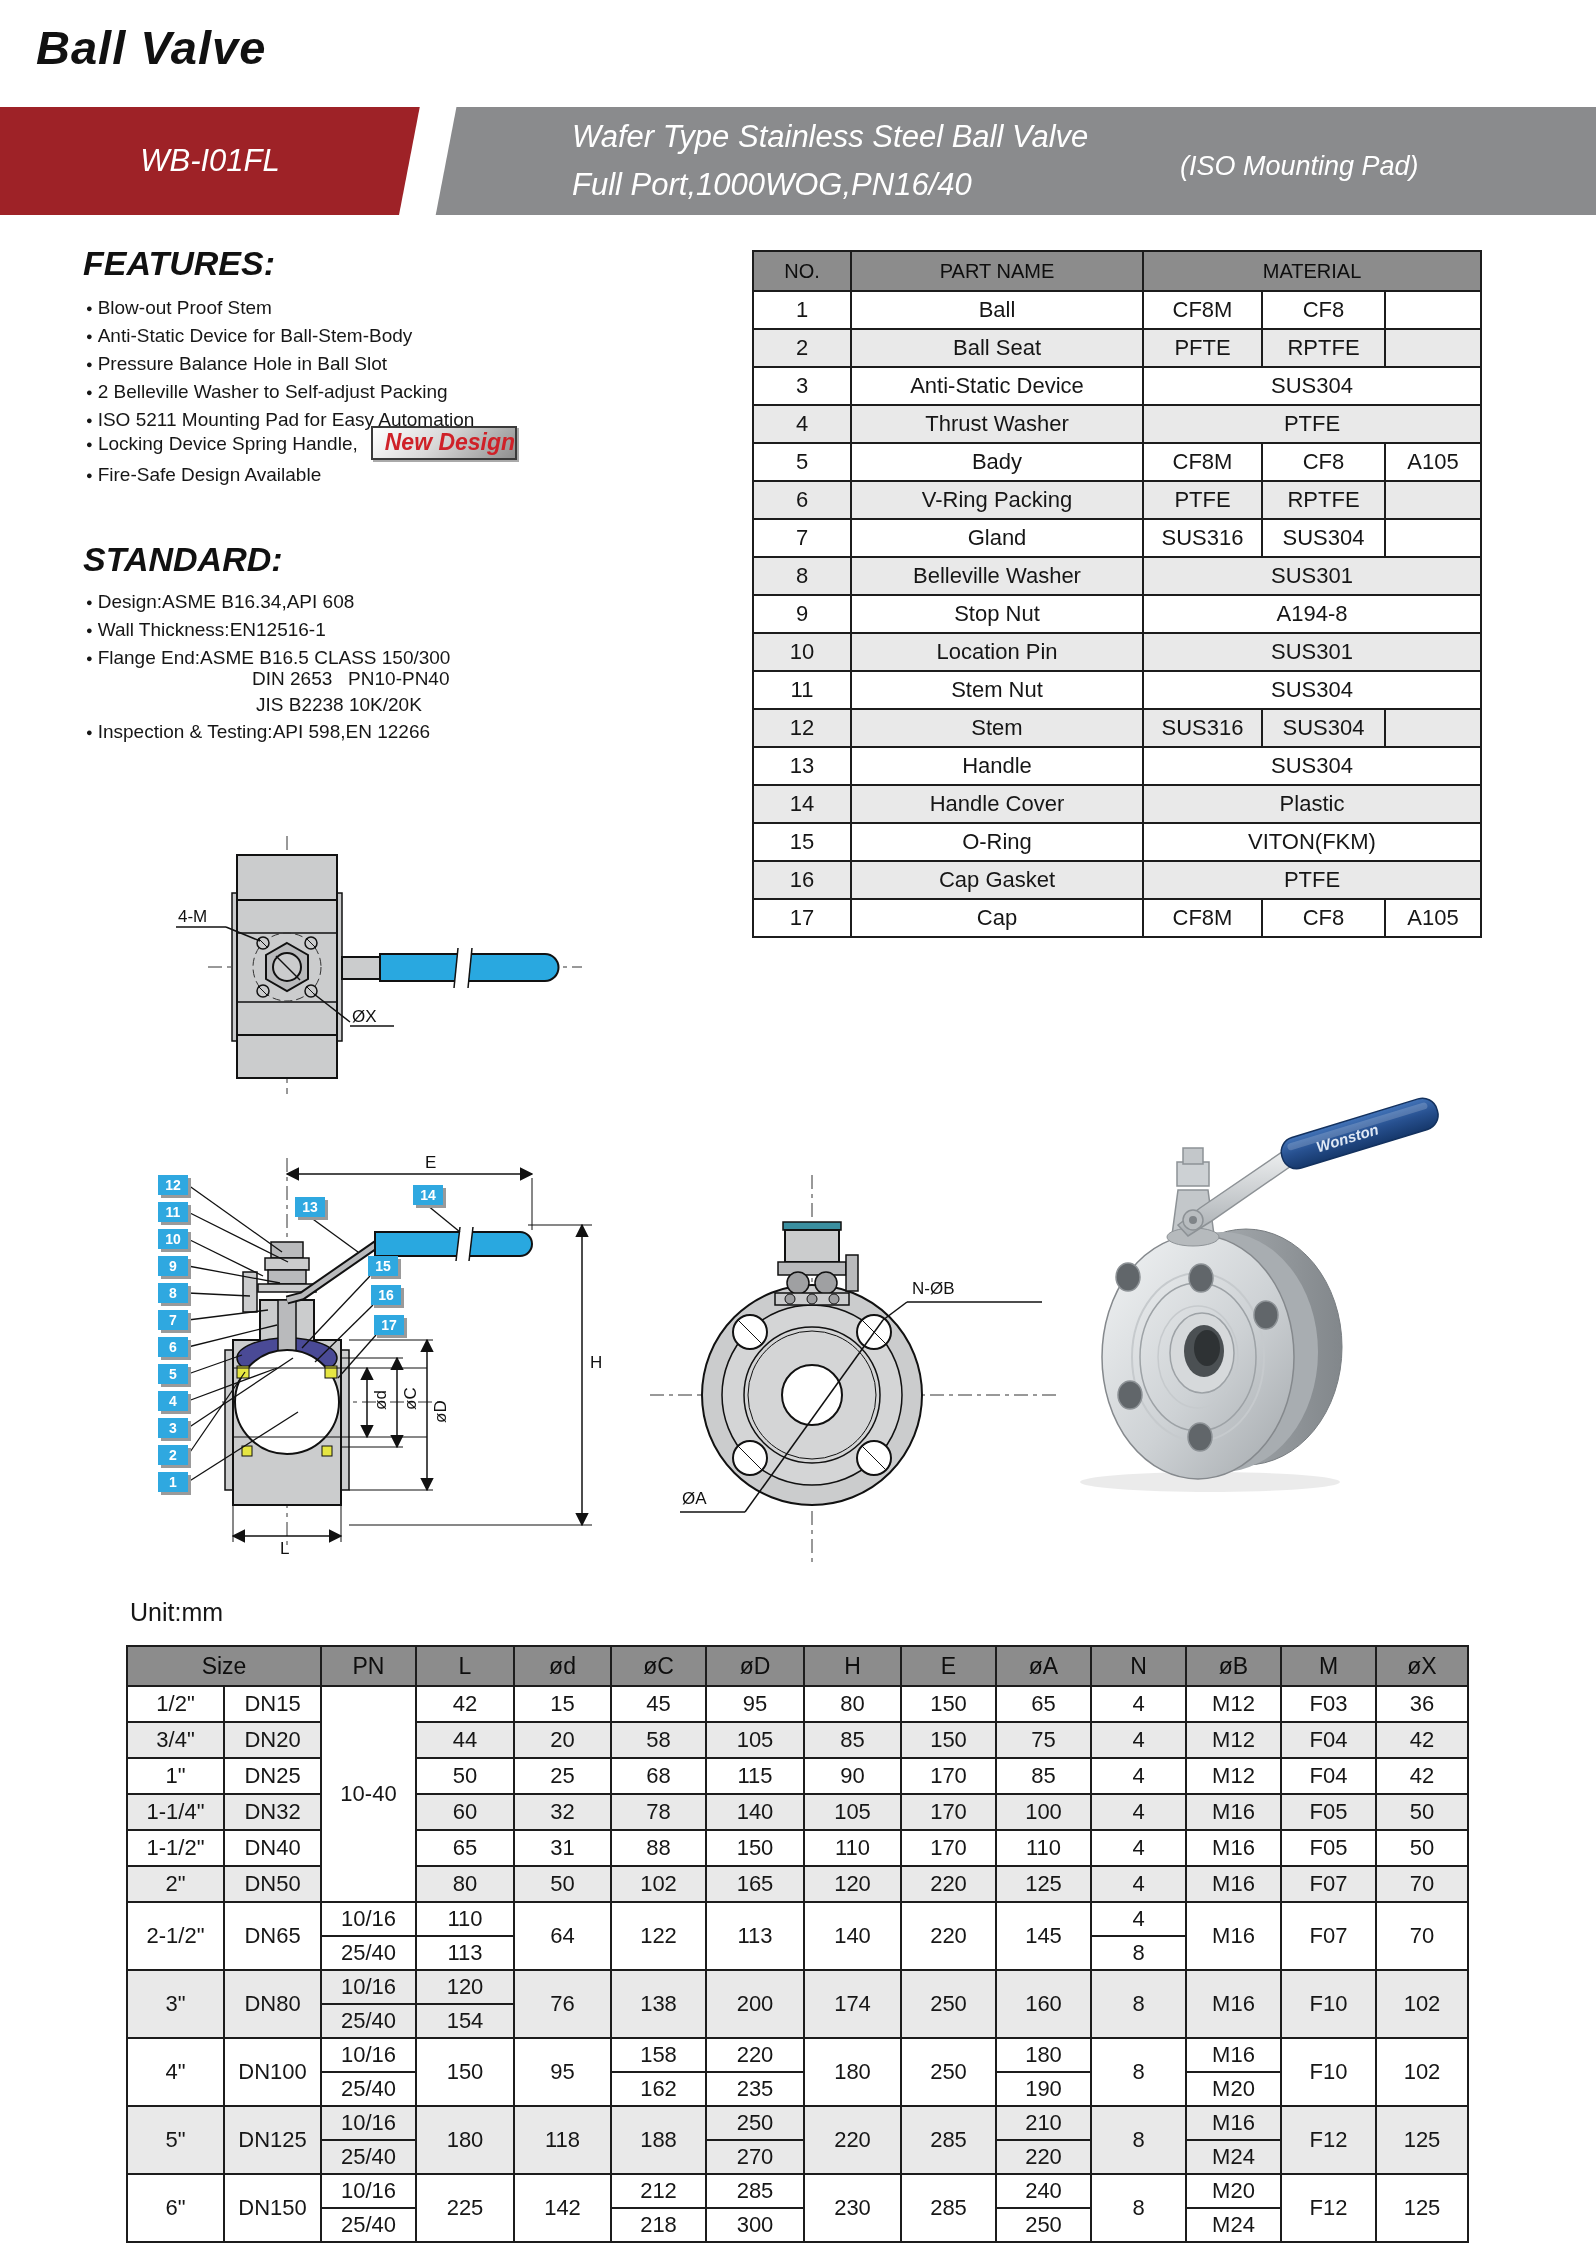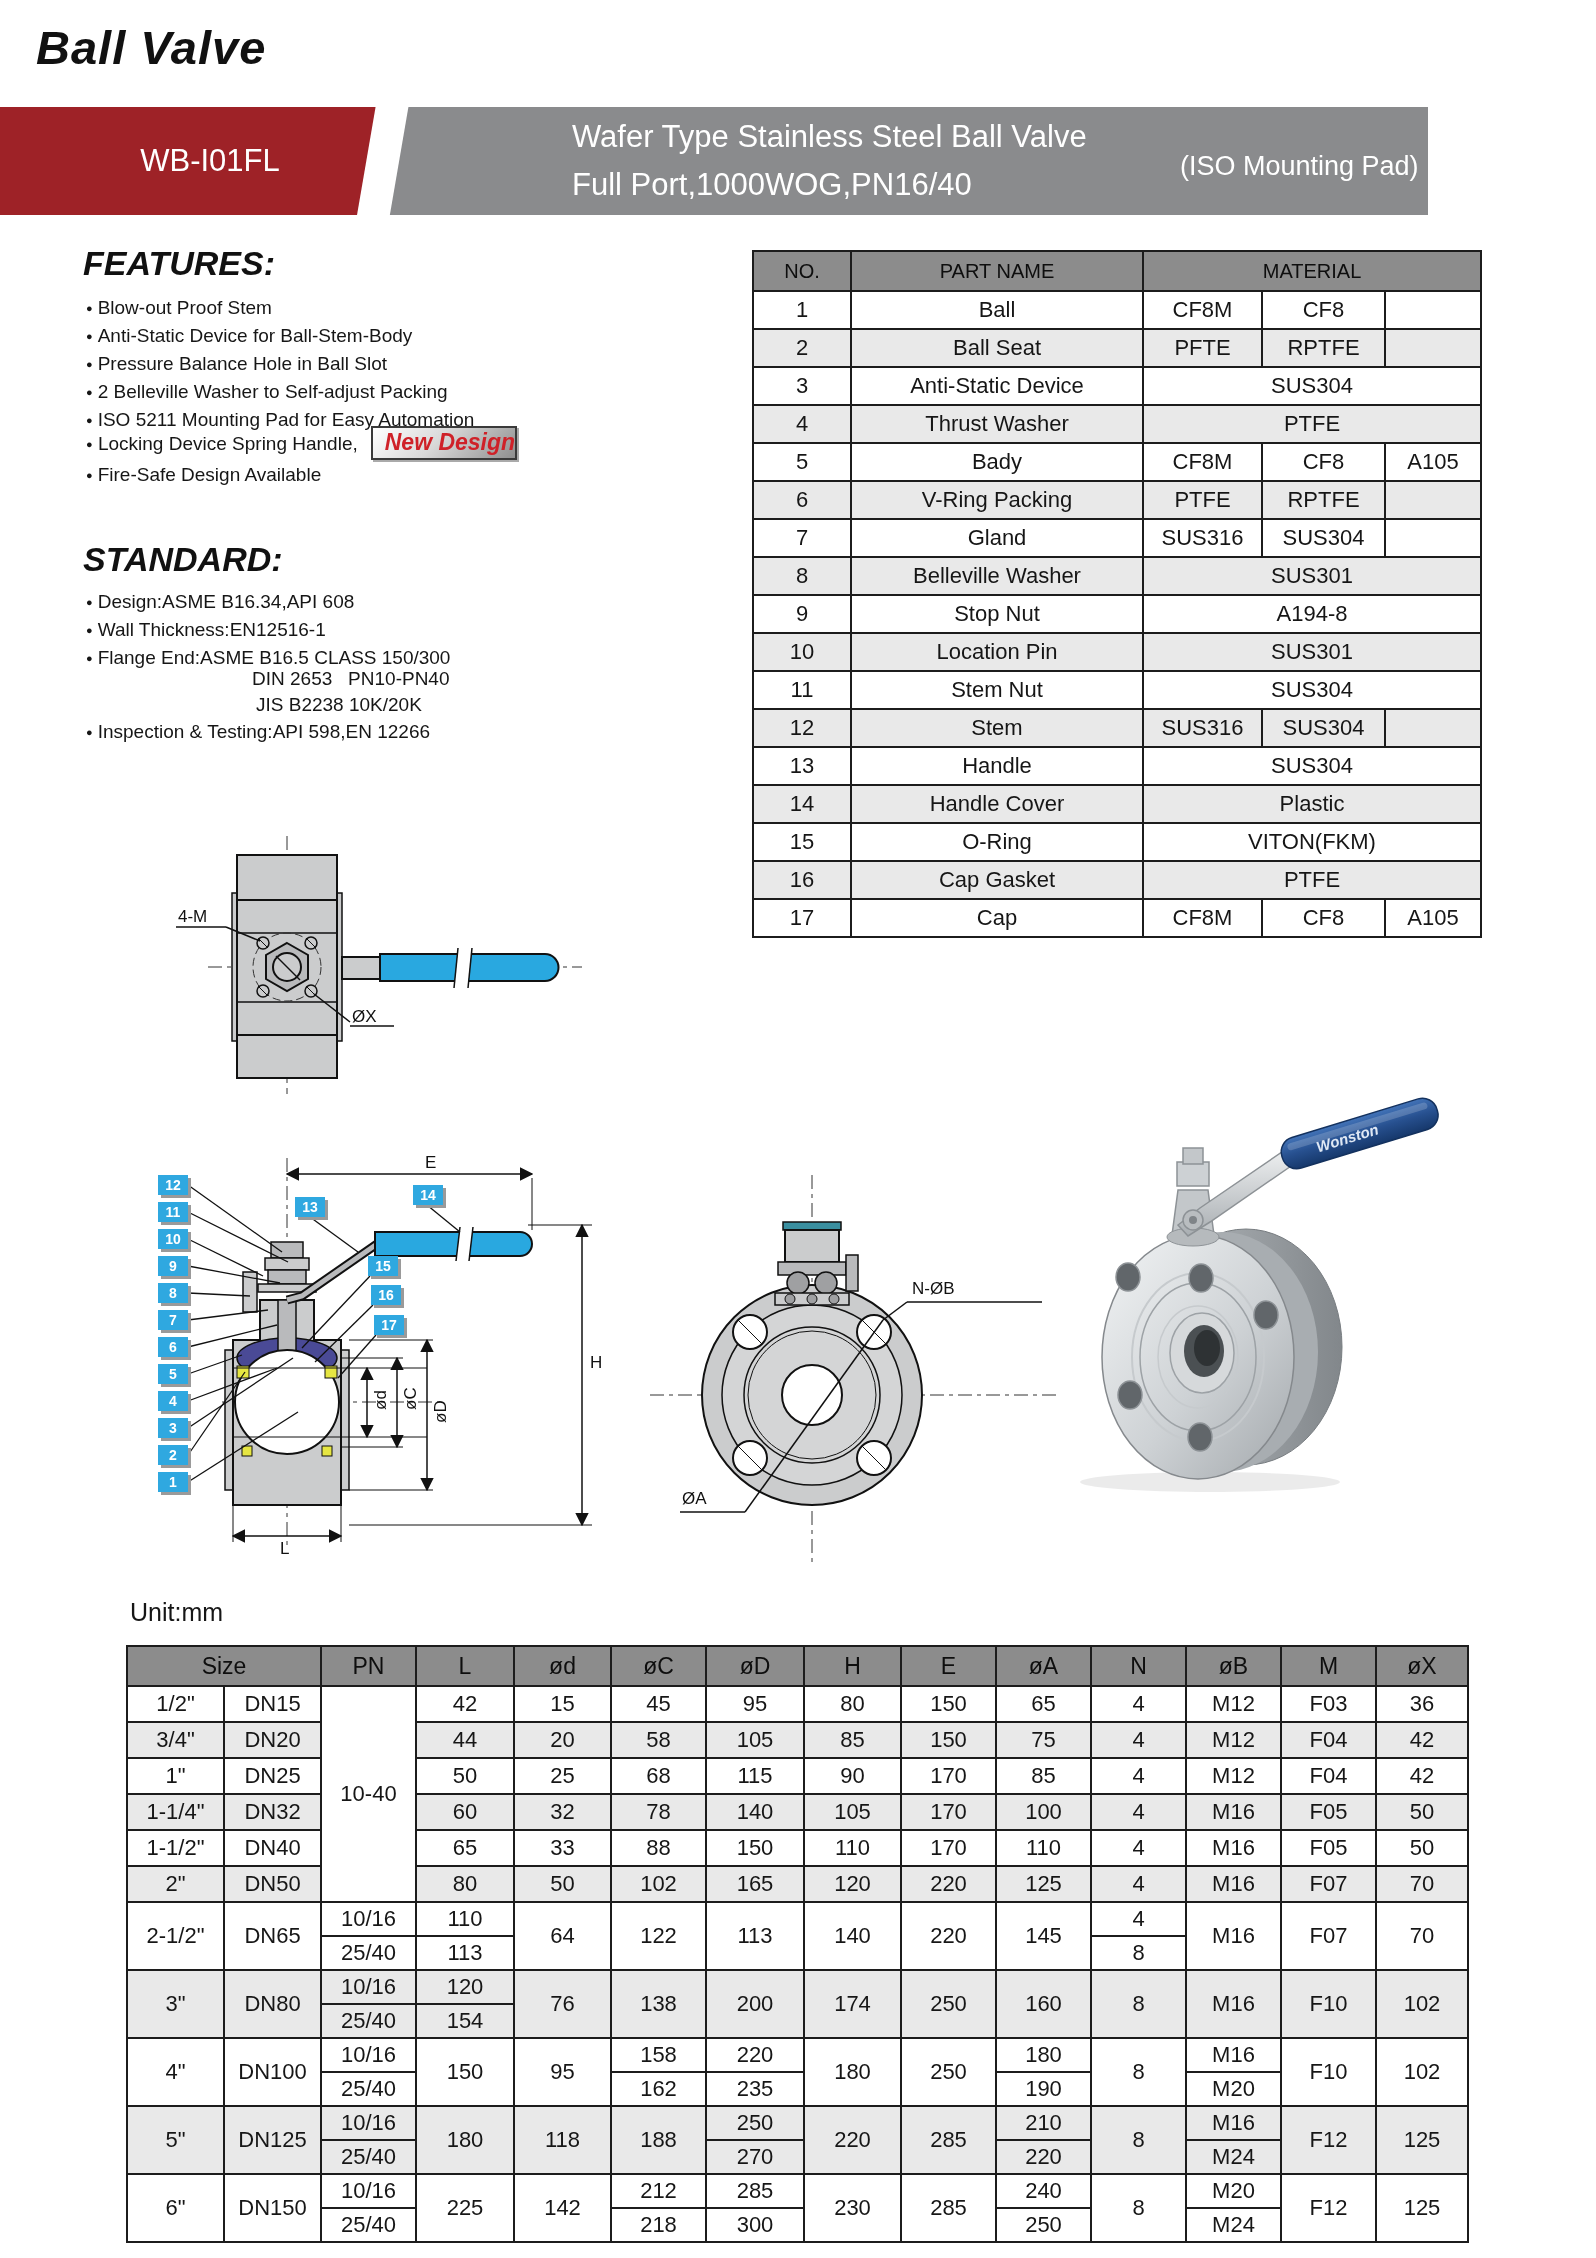--- a/index.html
+++ b/index.html
@@ -2,21 +2,21 @@
 <html><head>
 <meta charset="utf-8">
 <style>
   html,body{margin:0;padding:0;background:#e8e8e8;}
   #page{position:relative;width:1596px;height:2258px;background:#ffffff;
         font-family:"Liberation Sans", sans-serif;color:#161616;overflow:hidden;}
   .abs{position:absolute;}
   
   #title{top:20px;left:36px;font-size:47px;font-weight:bold;font-style:italic;letter-spacing:1px;color:#111;}
   
-  #banner{top:107px;left:0;width:1428px;height:108px;}
+  #banner{top:107px;left:0;width:1596px;height:108px;font-style:italic;}
   #banner .red{position:absolute;inset:0;background:#9e2227;clip-path:polygon(0 0,26.3% 0,25% 100%,0 100%);}
   #banner .gray{position:absolute;inset:0;background:#8a8b8d;clip-path:polygon(28.6% 0,100% 0,100% 100%,27.3% 100%);}
   #banner .model{position:absolute;left:55px;top:36px;width:310px;text-align:center;color:#fff;font-size:31px;}
   #banner .l1{position:absolute;left:572px;top:12px;color:#fff;font-size:31px;}
   #banner .l2{position:absolute;left:572px;top:60px;color:#fff;font-size:31px;}
   #banner .note{position:absolute;left:1180px;top:44px;color:#fff;font-size:27px;}
   
   .h-it{font-size:34px;font-weight:bold;font-style:italic;color:#111;}
   ul.blist{list-style:none;margin:0;padding:0;font-size:19px;}
   ul.blist li{line-height:27px;white-space:nowrap;}
@@ -565,21 +565,21 @@
           <td>100</td>
           <td>4</td>
           <td>M16</td>
           <td>F05</td>
           <td>50</td>
     </tr>
     <tr>
       <td>1-1/2"</td>
           <td>DN40</td>
       <td>65</td>
-          <td>33</td>
+          <td>31</td>
           <td>88</td>
           <td>150</td>
           <td>110</td>
           <td>170</td>
           <td>110</td>
           <td>4</td>
           <td>M16</td>
           <td>F05</td>
           <td>50</td>
     </tr>

